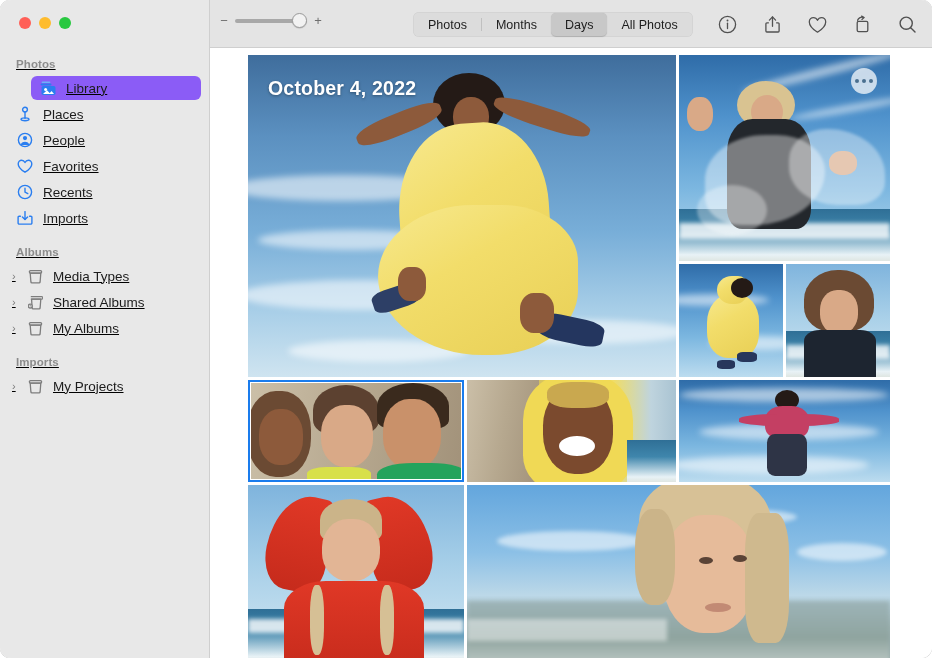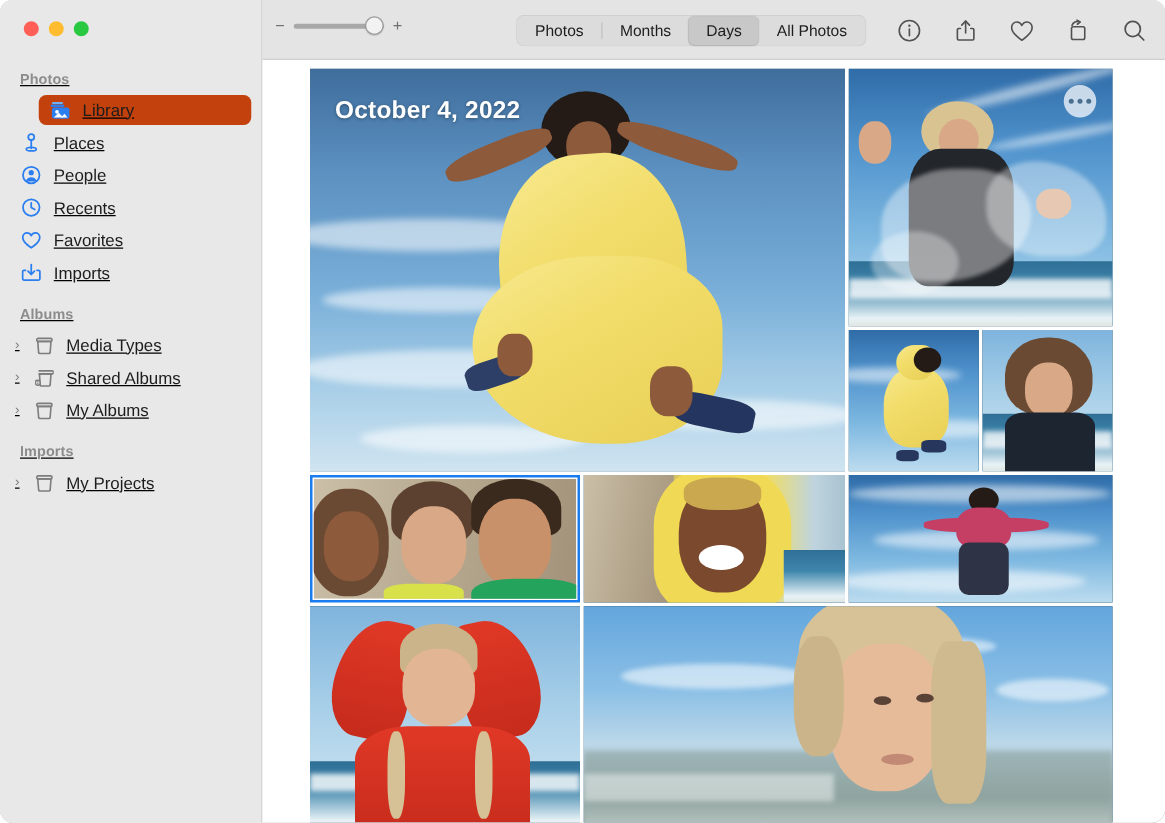--- a/index.html
+++ b/index.html
@@ -66,21 +66,21 @@
     align-items: center;
     height: 24px;
     margin: 2px 8px;
     padding-left: 8px;
     border-radius: 6px;
     font-size: 13.5px;
     color: #1c1c1c;
     cursor: default;
     box-sizing: border-box;
   }
-  .side-item.selected { background: #c2410c; margin-left: 31px; }
+  .side-item.selected { background: #8b5cf6; margin-left: 31px; }
 
   .side-icon {
     width: 18px; height: 18px;
     margin-right: 9px;
     display: flex;
     align-items: center;
     justify-content: center;
     flex: 0 0 18px;
   }
   .side-icon svg { display: block; }
@@ -201,21 +201,21 @@
   .grid {
     position: absolute;
     left: 38px; top: 7px;
     width: 642px;
     height: 600px;
   }
 
   .cell {
     position: absolute;
     overflow: hidden;
-    background: #0c4a6e;
+    background: #6d28d9;
   }
   .cell .ph { width: 100%; height: 100%; display: block; }
 
   .cell.selected {
     box-sizing: border-box;
     border: 2px solid #1a7ced;
     padding: 1px;
     background: #ffffff;
   }
   .cell.selected .inner {
@@ -360,35 +360,35 @@
             <circle cx="8" cy="8" r="6.6" fill="none" stroke="#2a7ef0" stroke-width="1.4"></circle>
             <circle cx="8" cy="6.1" r="2.1" fill="#2a7ef0"></circle>
             <path d="M3.6 13.1 A4.6 4.6 0 0 1 12.4 13.1" fill="#2a7ef0"></path>
           </svg>
         </span>
         <span class="side-label">People</span>
       </div>
 
       <div class="side-item">
         <span class="side-icon">
+          <svg width="16" height="15" viewBox="0 0 16 15">
+            <path d="M8 13.2 C8 13.2 1.2 9 1.2 4.9 C1.2 2.7 2.9 1.3 4.6 1.3 C6.1 1.3 7.4 2.3 8 3.5 C8.6 2.3 9.9 1.3 11.4 1.3 C13.1 1.3 14.8 2.7 14.8 4.9 C14.8 9 8 13.2 8 13.2 Z" fill="none" stroke="#2a7ef0" stroke-width="1.4" stroke-linejoin="round"></path>
+          </svg>
+        </span>
+        <span class="side-label">Favorites</span>
+      </div>
+
+      <div class="side-item">
+        <span class="side-icon">
           <svg width="16" height="16" viewBox="0 0 16 16">
             <circle cx="8" cy="8" r="6.6" fill="none" stroke="#2a7ef0" stroke-width="1.4"></circle>
             <path d="M8 4.2 L8 8 L10.8 9.6" fill="none" stroke="#2a7ef0" stroke-width="1.4" stroke-linecap="round"></path>
           </svg>
         </span>
         <span class="side-label">Recents</span>
-      </div>
-
-      <div class="side-item">
-        <span class="side-icon">
-          <svg width="16" height="15" viewBox="0 0 16 15">
-            <path d="M8 13.2 C8 13.2 1.2 9 1.2 4.9 C1.2 2.7 2.9 1.3 4.6 1.3 C6.1 1.3 7.4 2.3 8 3.5 C8.6 2.3 9.9 1.3 11.4 1.3 C13.1 1.3 14.8 2.7 14.8 4.9 C14.8 9 8 13.2 8 13.2 Z" fill="none" stroke="#2a7ef0" stroke-width="1.4" stroke-linejoin="round"></path>
-          </svg>
-        </span>
-        <span class="side-label">Favorites</span>
       </div>
 
       <div class="side-item">
         <span class="side-icon">
           <svg width="16" height="16" viewBox="0 0 16 16">
             <path d="M3.4 6.2 L2.2 6.2 A1.1 1.1 0 0 0 1.1 7.3 L1.1 13 A1.1 1.1 0 0 0 2.2 14.1 L13.8 14.1 A1.1 1.1 0 0 0 14.9 13 L14.9 7.3 A1.1 1.1 0 0 0 13.8 6.2 L12.6 6.2" fill="none" stroke="#2a7ef0" stroke-width="1.4" stroke-linecap="round"></path>
             <path d="M8 1.6 L8 9.4" stroke="#2a7ef0" stroke-width="1.4" stroke-linecap="round"></path>
             <path d="M5.4 6.9 L8 9.5 L10.6 6.9" fill="none" stroke="#2a7ef0" stroke-width="1.4" stroke-linecap="round" stroke-linejoin="round"></path>
           </svg>
         </span>

